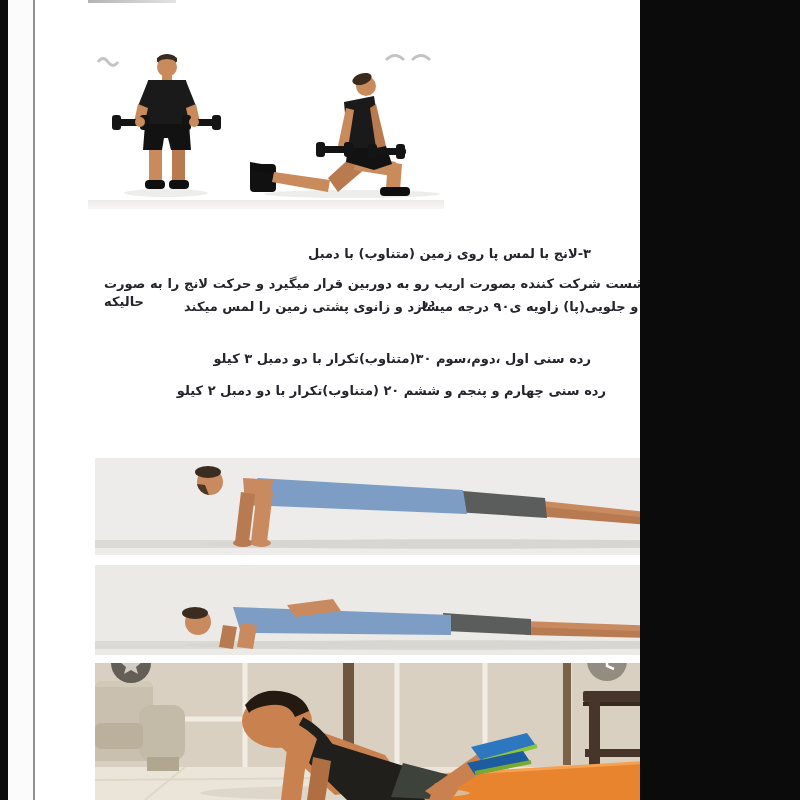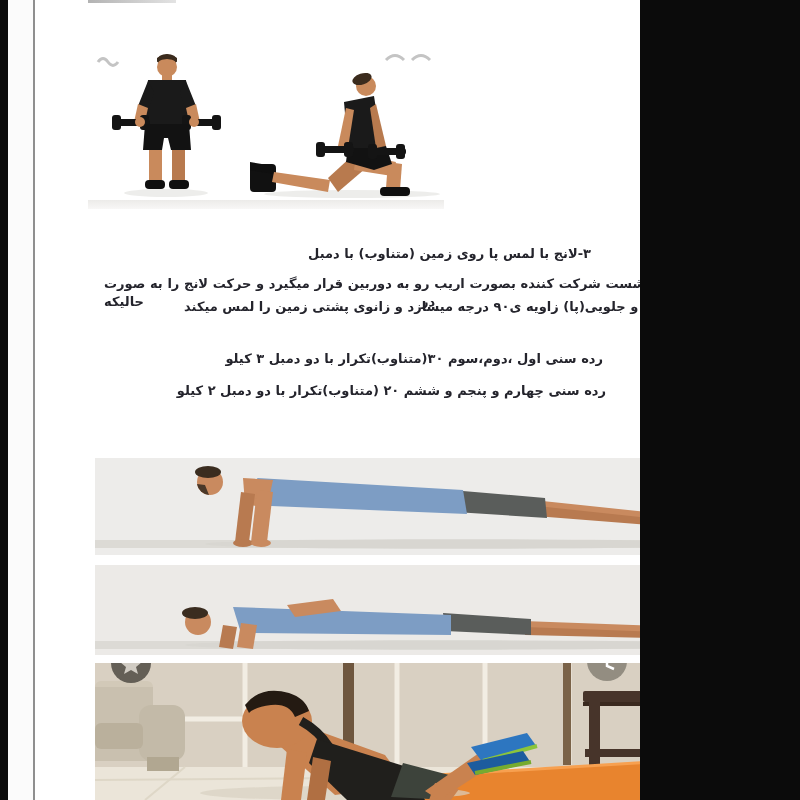--- a/index.html
+++ b/index.html
@@ -9,21 +9,21 @@
   .page{position:absolute;top:0;bottom:0;left:33px;width:720px;background:#ffffff;
         border-left:2px solid #8f8f8f;border-right:2px solid #9d9d9d;}
   .remnant{position:absolute;left:88px;top:0;width:88px;height:3px;
            background:linear-gradient(to right,#b3b3b3,#e3e3e3);}
   .txt{position:absolute;color:#24242c;font-weight:700;font-size:13px;line-height:18px;
        direction:rtl;white-space:nowrap;}
   .txt.block{white-space:normal;}
   .para1{left:104px;top:275px;width:653px;text-align:justify;text-align-last:justify;}
   .para2{left:120px;top:298px;width:653px;text-align:center;}
   .heading{top:245px;right:49px;}
-  .reps1{top:350px;right:37px;}
+  .reps1{top:350px;right:49px;}
   .reps2{top:382px;right:34px;}
   .photo{position:absolute;overflow:hidden;}
   .photo1{left:90px;top:50px;width:352px;height:150px;background:#ffffff;}
   .photo1-strip{position:absolute;left:88px;top:200px;width:356px;height:9px;
                 background:linear-gradient(#ecebe9,#f8f7f6);}
   .photo2{left:95px;top:458px;width:605px;height:197px;background:#ffffff;}
   .frameA{position:absolute;left:0;top:0;width:605px;height:97px;background:#edecea;}
   .frameB{position:absolute;left:0;top:107px;width:605px;height:90px;background:#eceae7;}
   .cam-icon{position:absolute;left:551px;top:5px;}
   .photo3{left:95px;top:663px;width:608px;height:137px;background:#d9d0c2;}

